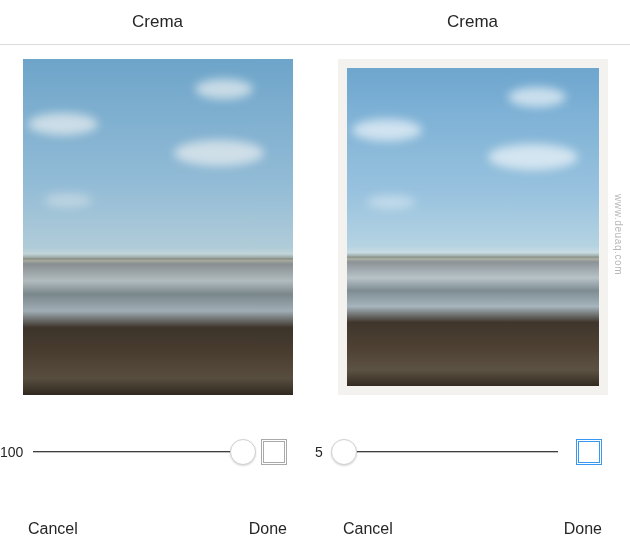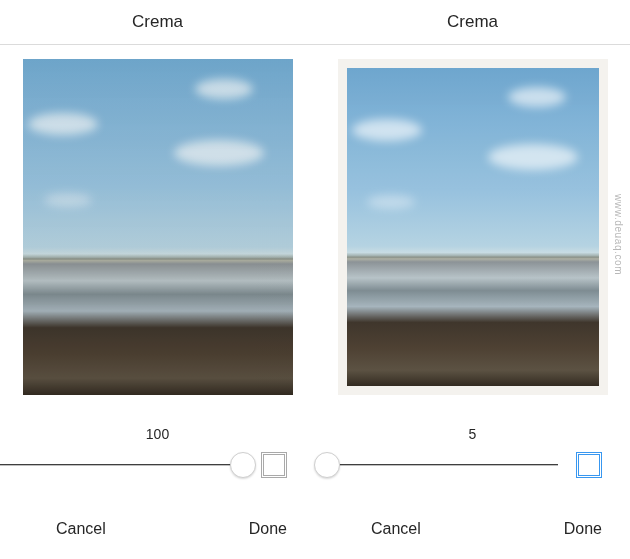--- a/index.html
+++ b/index.html
@@ -97,21 +97,21 @@
     .cloud.c4 { top: 40%; left: 8%; width: 48px; height: 14px; opacity: 0.6; }
     .crema {
       position: absolute;
       inset: 0;
       background: linear-gradient(rgba(240,227,200,0.12), rgba(60,50,30,0.07));
       mix-blend-mode: multiply;
     }
     .slider-area {
       height: 95px;
       display: flex;
-      flex-direction: column;
+      flex-direction: row;
       align-items: center;
       justify-content: center;
       gap: 10px;
     }
     .slider-value {
       font-size: 14px;
       color: #262626;
       font-weight: 400;
     }
     .slider-row {
@@ -156,21 +156,20 @@
       flex-shrink: 0;
     }
     .frame-toggle.active {
       border: 3px double #3897f0;
     }
     .footer {
       height: 60px;
       display: flex;
       justify-content: space-between;
       padding: 0 28px;
-      margin-left: 28px;
     }
     .footer-btn {
       font-size: 16px;
       color: #262626;
       background: none;
       border: none;
       cursor: pointer;
     }
     .footer-btn.done {
       font-weight: 400;

